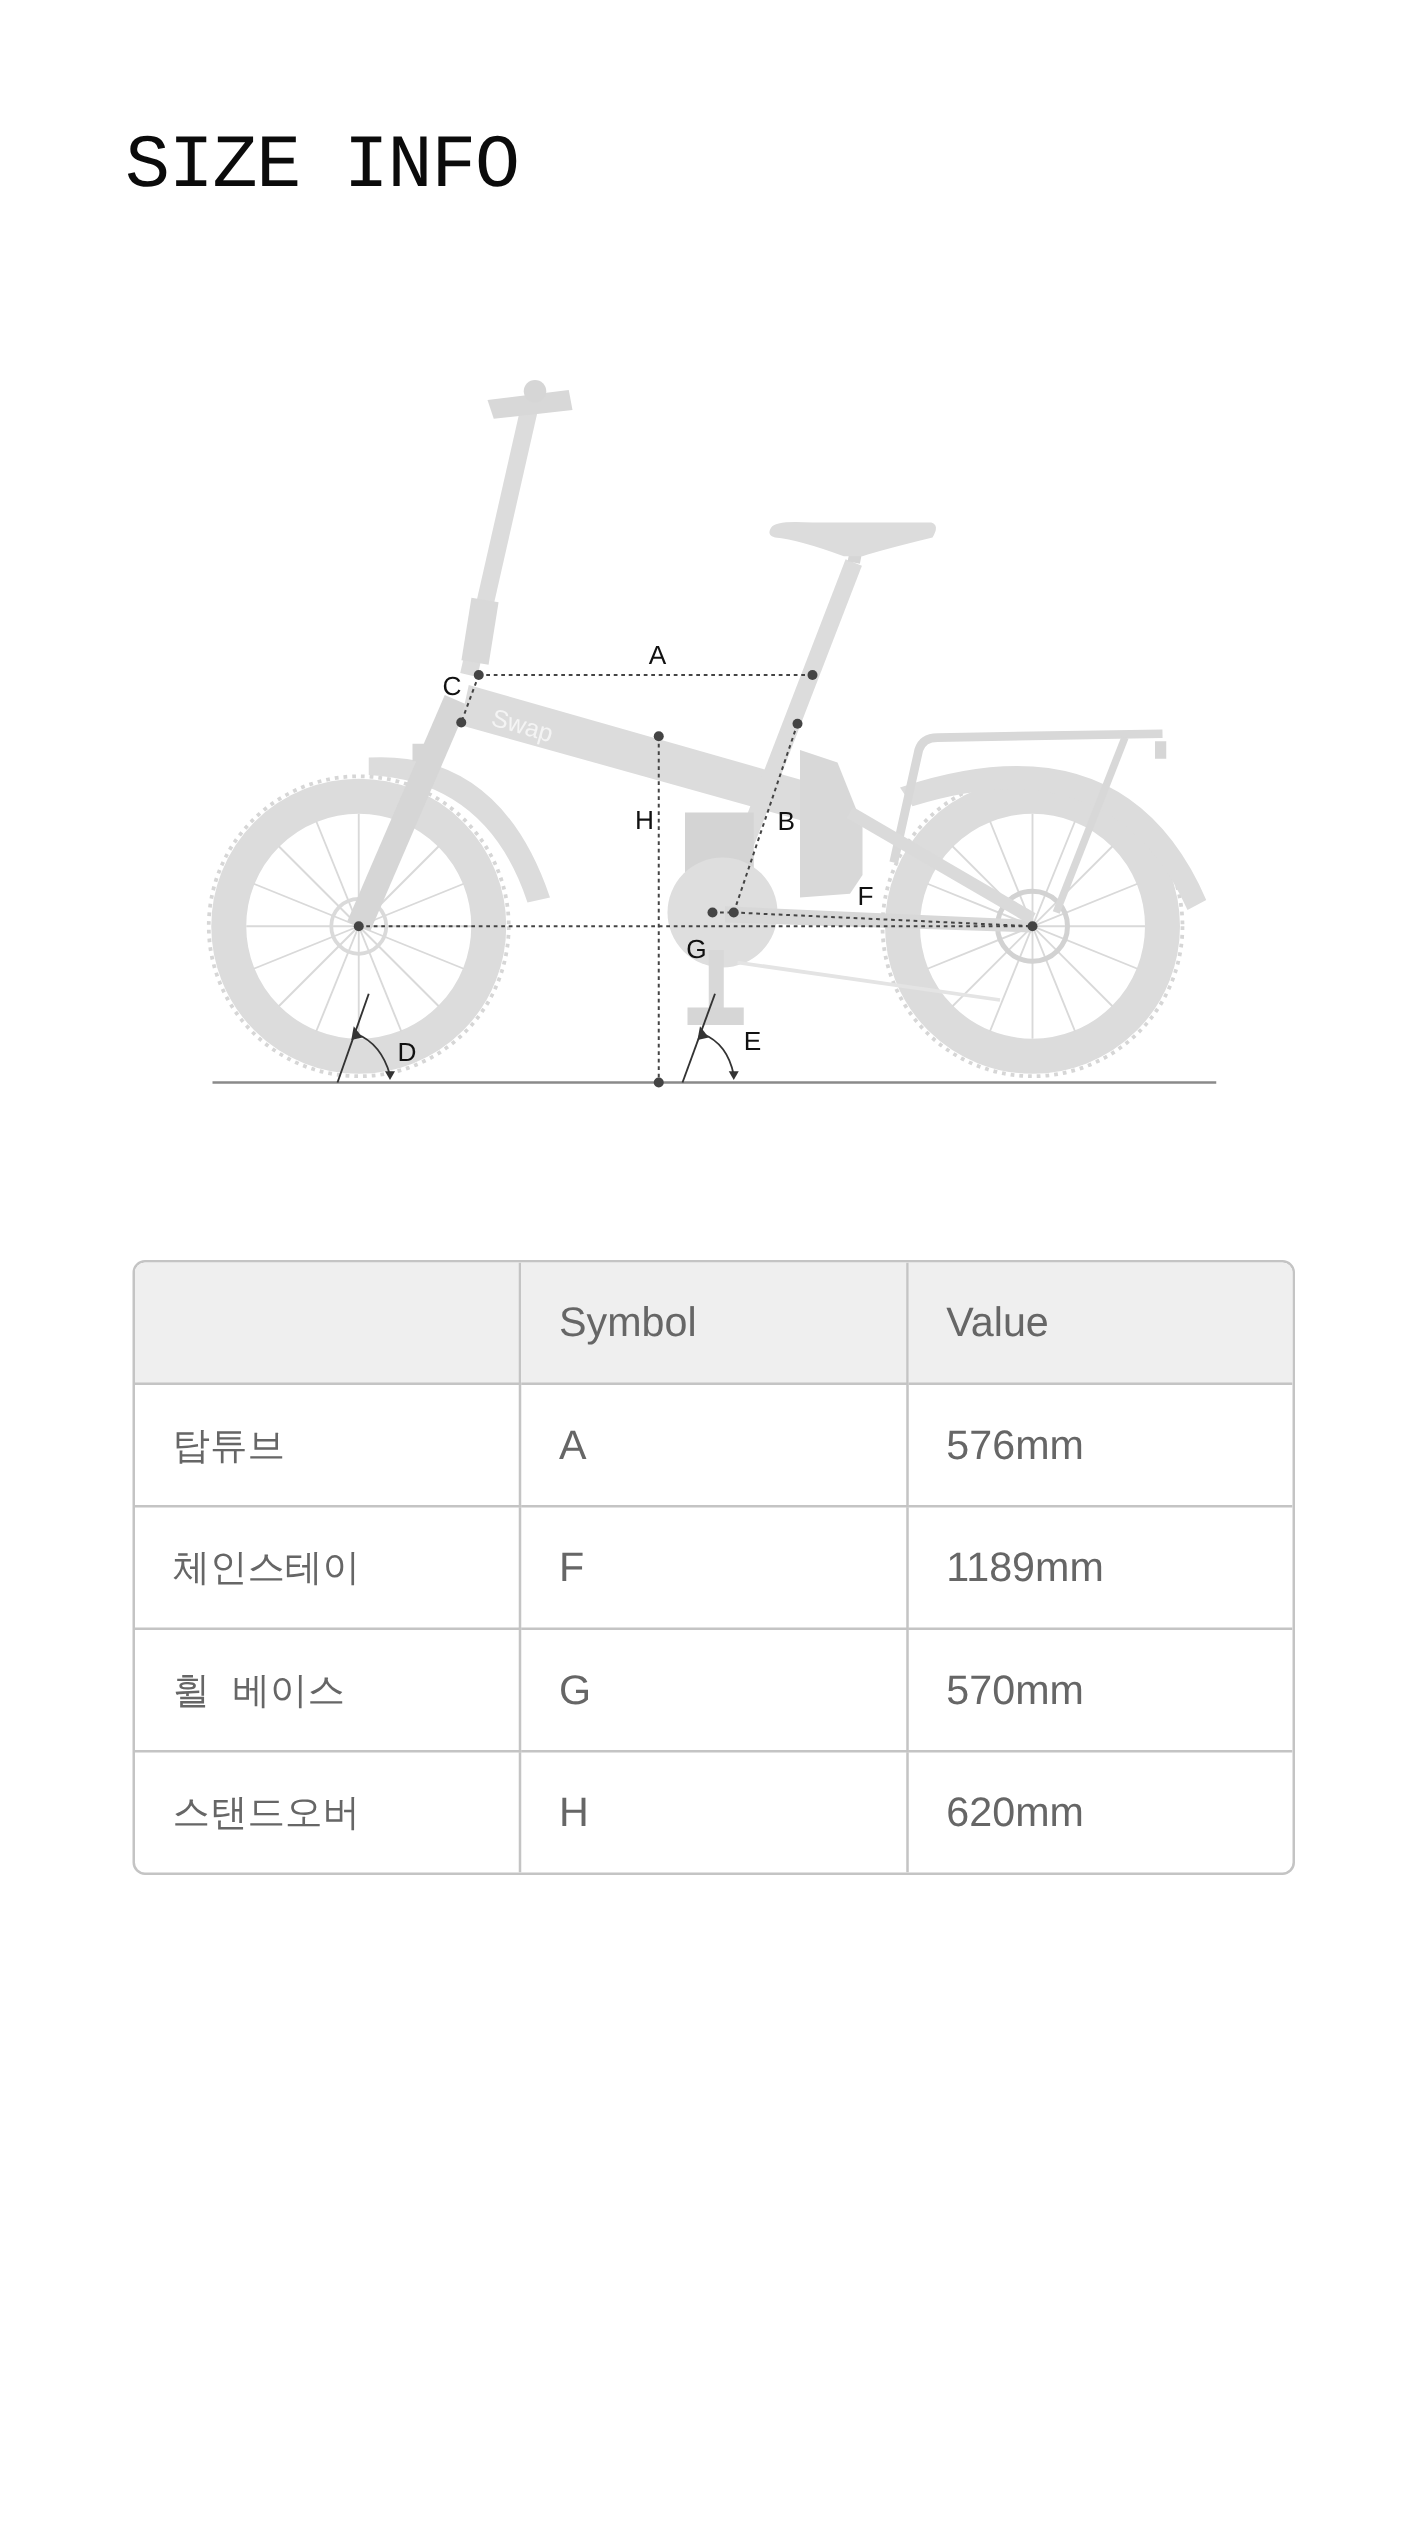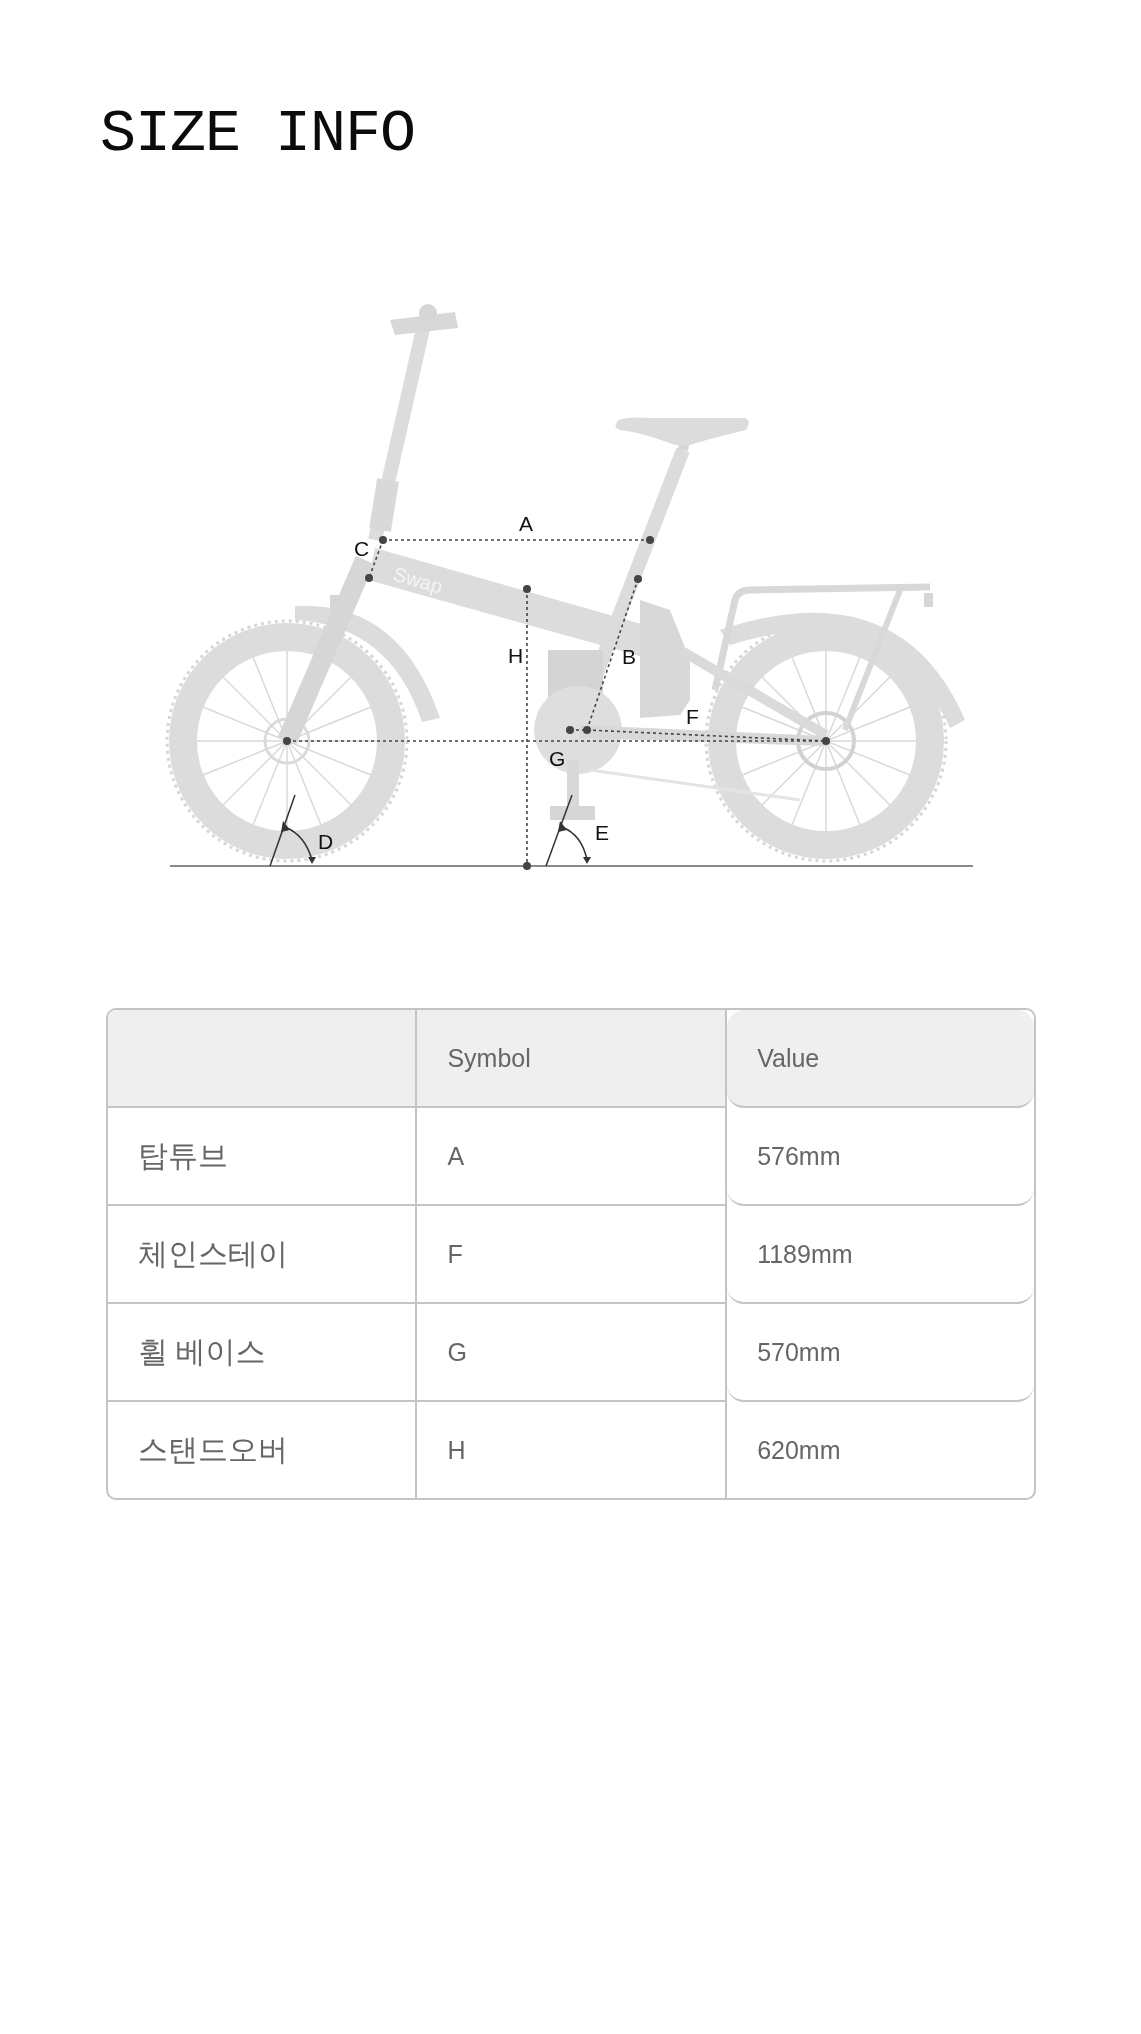--- a/index.html
+++ b/index.html
@@ -9,26 +9,26 @@
            font-size: 60px; font-weight: 400; color: #0b0b0b; letter-spacing: -1px;
            font-family: Liberation Mono, monospace; }
   .diagram { position: absolute; left: 0; top: 280px; width: 1141px; height: 620px; }
   .diagram svg { width: 100%; height: 100%; display: block; }
   .lbl { font-family: "Liberation Sans", sans-serif; font-size: 21px; fill: #111111; }
   .table-wrap { position: absolute; left: 106px; top: 1008px; width: 930px; }
   table { width: 100%; border-collapse: separate; border-spacing: 0;
           border: 2px solid #c4c4c4; border-radius: 10px; overflow: hidden; }
   th, td { height: 96px; border-right: 2px solid #c4c4c4; border-bottom: 2px solid #c4c4c4;
            text-align: left; padding: 0 0 0 30px; color: #666666; font-weight: 400;
-           font-size: 25px; font-family: "Liberation Sans", "DejaVu Sans", sans-serif; }
+           font-size: 33px; font-family: "Liberation Sans", "DejaVu Sans", sans-serif; }
   th { background: #efefef; }
-  th:last-child, td:last-child { border-right: none; border-radius: 17px; }
+  th:last-child, td:last-child { border-right: none; }
   tr:last-child td { border-bottom: none; margin-left: 12px; }
   col.c1 { width: 311px; } col.c2 { width: 311px; } col.c3 { width: 308px; }
-  td.ko { font-family: Liberation Serif, serif; font-size: 30px; }
+  td.ko { font-family: Liberation Mono, monospace; font-size: 30px; }
 </style>
 </head>
 <body>
 
 <h1 class="title">SIZE INFO</h1>
 
 <div class="diagram">
 
   <svg viewBox="0 280 1141 620" xmlns="http://www.w3.org/2000/svg">
     <g>

